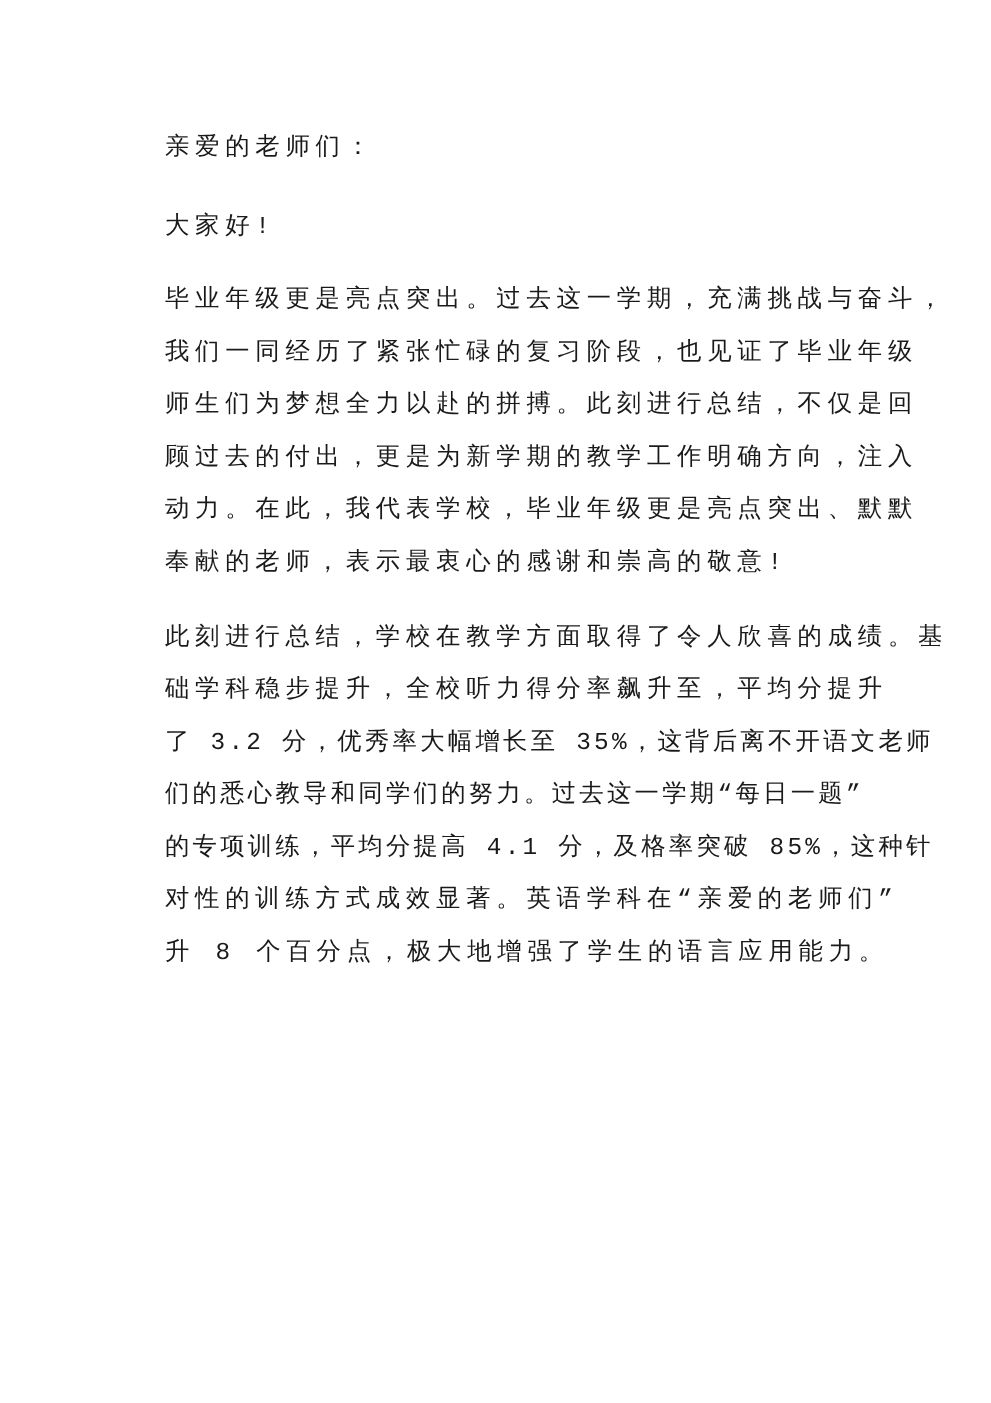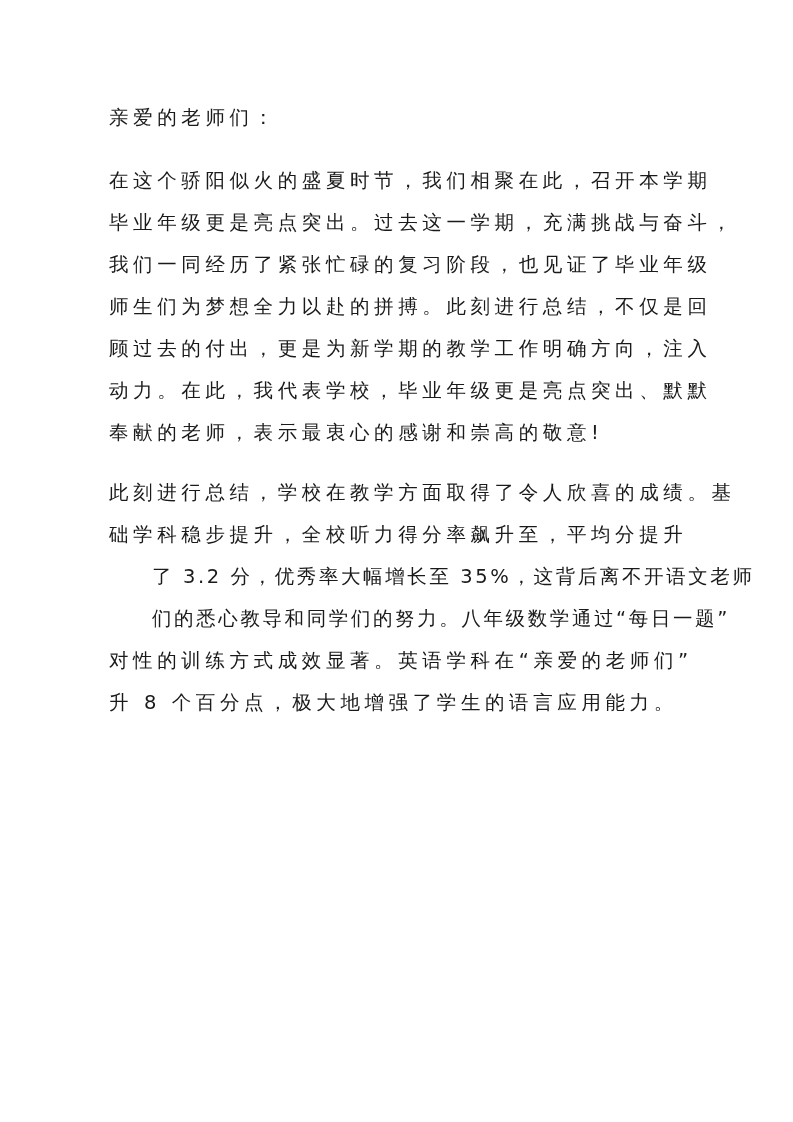--- a/index.html
+++ b/index.html
@@ -10,57 +10,59 @@
     body {
       width: 793px;
       height: 1122px;
       position: relative;
       overflow: hidden;
       font-family: "DejaVu Sans", "Liberation Sans", sans-serif;
       color: #1a1a1a;
     }
     .page {
       position: absolute;
-      left: 109px;
+      left: 132px;
       top: 103px;
       width: 540px;
+      font-family: Liberation Mono, monospace;
     }
     .line {
       font-size: 19.5px;
       height: 42px;
       line-height: 30px;
       letter-spacing: 4.6px;
       white-space: nowrap;
     }
     .para {
       margin: 0;
     }
     .gap-salutation { margin-bottom: 21px; }
     .gap-greeting { margin-bottom: 17px; }
     .gap-para { margin-bottom: 18px; }
-    .text-spaced { letter-spacing: 2.6px; margin-left: 43px; }
+    .text-spaced { letter-spacing: 2.6px; }
   </style>
 </head>
 <body>
 
 <div class="page">
   <div class="line para gap-salutation">亲爱的老师们：</div>
+  <div class="line para gap-greeting">大家好!</div>
 
   <div class="para gap-para">
-    <div class="line">在这个骄阳似火的盛夏时节，我们相聚在此，召开本学期</div>
     <div class="line">毕业年级更是亮点突出。过去这一学期，充满挑战与奋斗，</div>
     <div class="line">我们一同经历了紧张忙碌的复习阶段，也见证了毕业年级</div>
     <div class="line">师生们为梦想全力以赴的拼搏。此刻进行总结，不仅是回</div>
     <div class="line">顾过去的付出，更是为新学期的教学工作明确方向，注入</div>
     <div class="line">动力。在此，我代表学校，毕业年级更是亮点突出、默默</div>
     <div class="line">奉献的老师，表示最衷心的感谢和崇高的敬意!</div>
   </div>
 
   <div class="para gap-para">
     <div class="line">此刻进行总结，学校在教学方面取得了令人欣喜的成绩。基</div>
     <div class="line">础学科稳步提升，全校听力得分率飙升至，平均分提升</div>
     <div class="line text-spaced">了 3.2 分，优秀率大幅增长至 35%，这背后离不开语文老师</div>
-    <div class="line text-spaced">们的悉心教导和同学们的努力。八年级数学通过“每日一题”</div>
+    <div class="line text-spaced">们的悉心教导和同学们的努力。过去这一学期“每日一题”</div>
+    <div class="line text-spaced">的专项训练，平均分提高 4.1 分，及格率突破 85%，这种针</div>
     <div class="line">对性的训练方式成效显著。英语学科在“亲爱的老师们”</div>
     <div class="line">升 8 个百分点，极大地增强了学生的语言应用能力。</div>
   </div>
 
 </div>
 
 </body></html>

